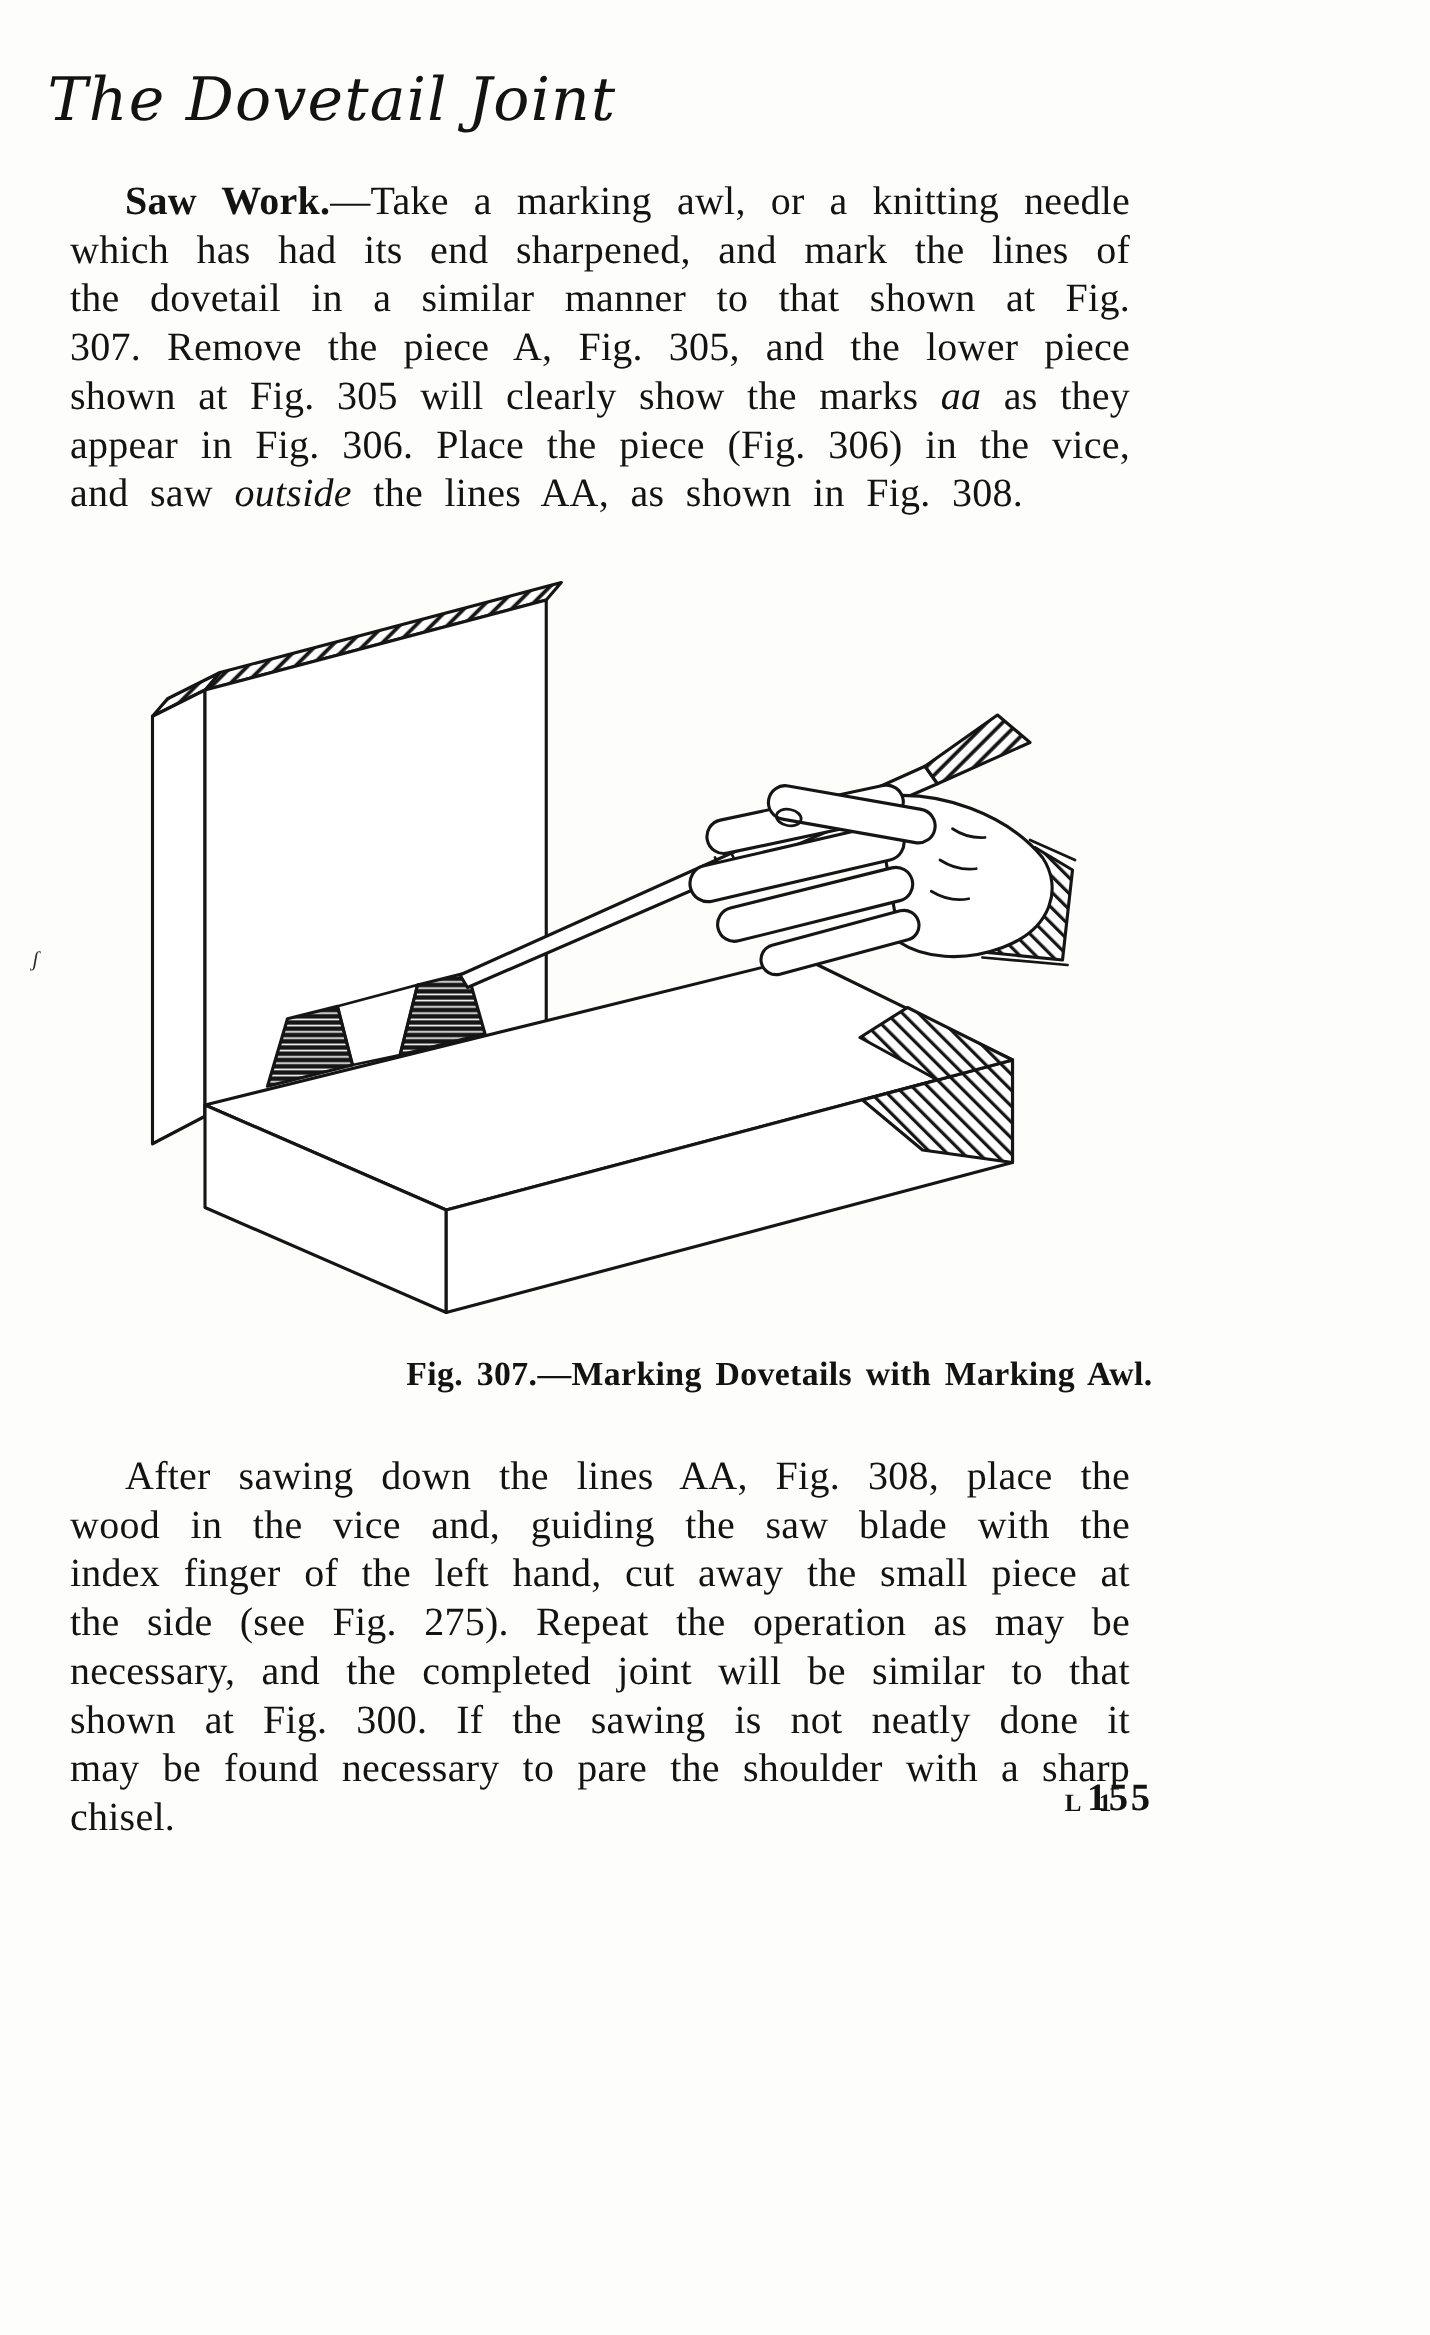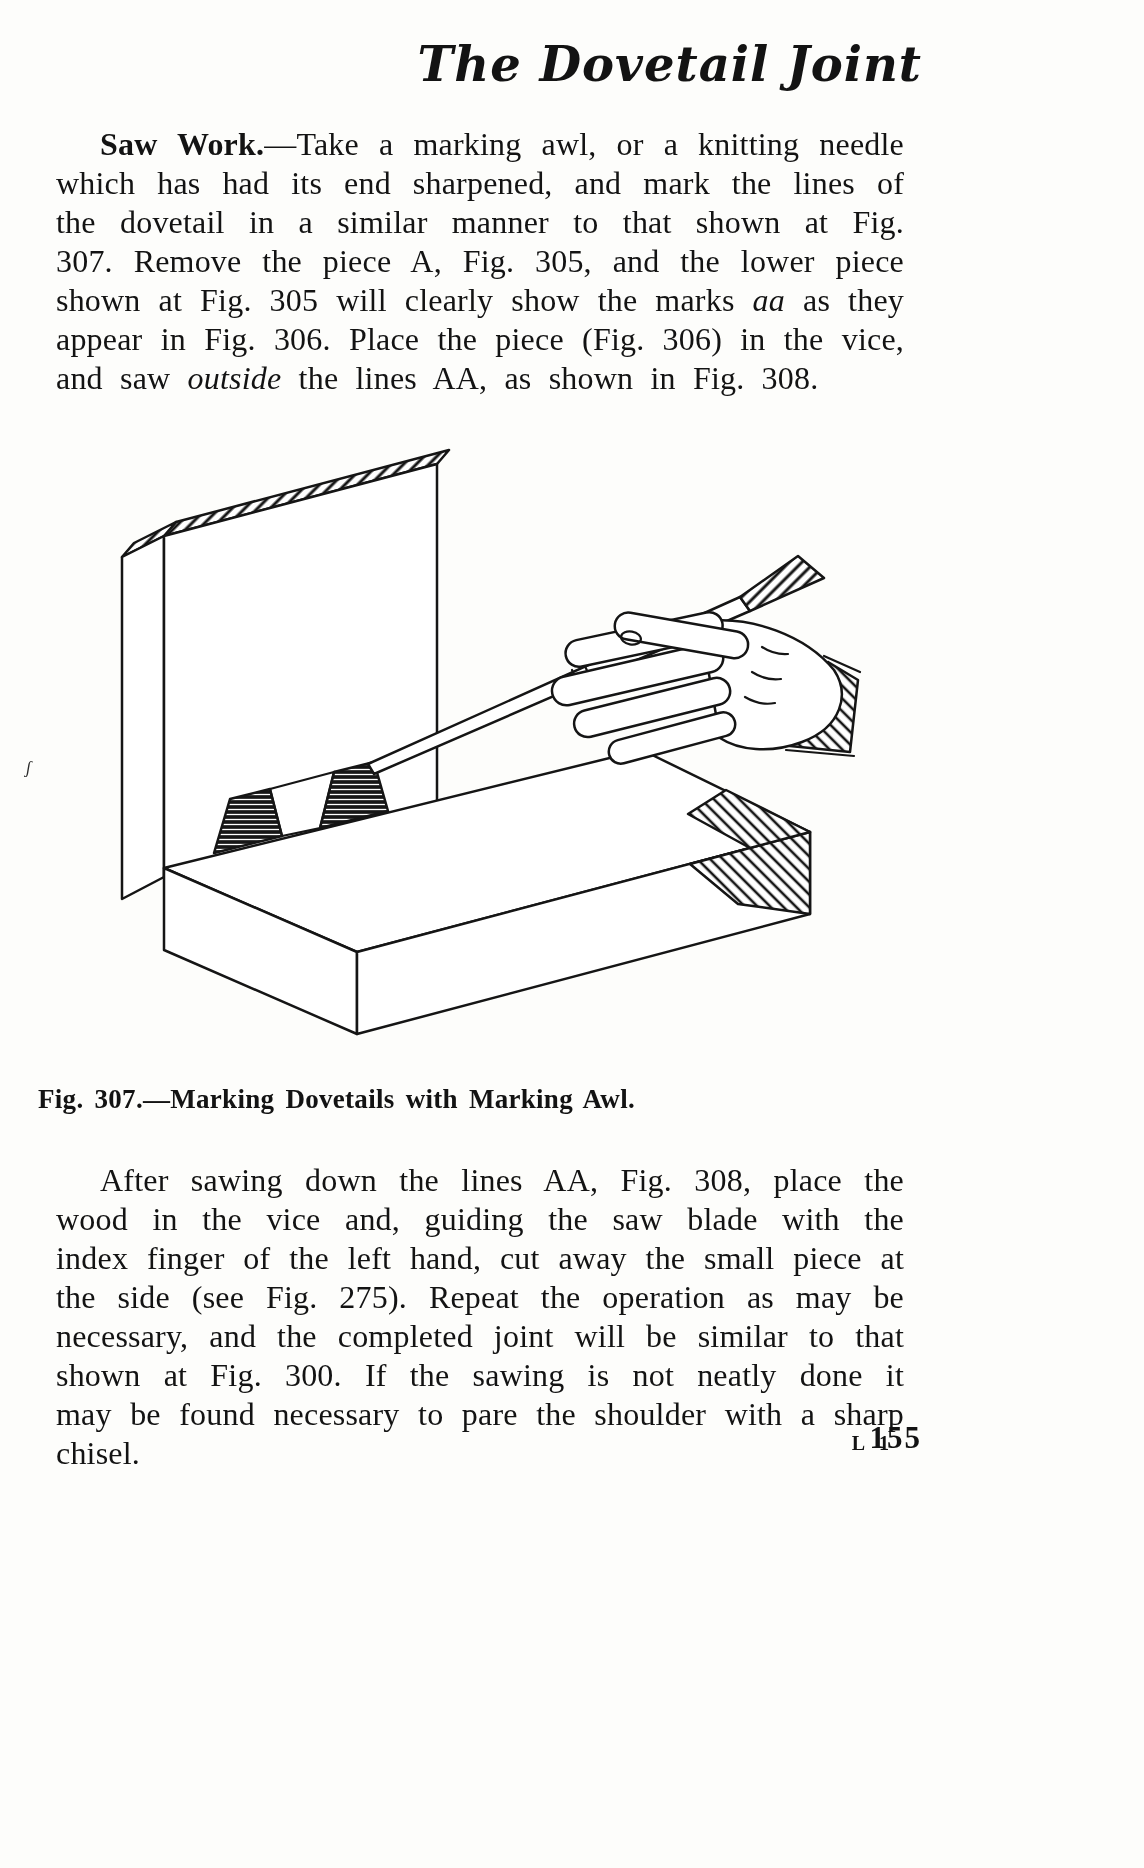--- a/index.html
+++ b/index.html
@@ -6,37 +6,37 @@
   .page{
     width:1144px;height:1868px;
     background:#fdfdfb;color:#131313;
     font-family:"Liberation Serif","DejaVu Serif",serif;
     position:relative;box-sizing:border-box;
     padding:34px 222px 0 38px;
     overflow:hidden;
   }
   .title{
     font-family:"DejaVu Serif","Liberation Serif",serif;
-    font-style:italic;font-weight:700;
+    font-style:italic;font-weight:400;
     font-size:48px;line-height:1.1;
-    text-align:right;margin:4px 0 34px 0;
+    text-align:left;margin:20px 0 34px 0;
     letter-spacing:1px;
   }
   p.body{
     font-size:32px;line-height:39px;
     text-align:justify;margin:18px;
     text-indent:44px;word-spacing:9px;letter-spacing:0.2px;
   }
   .lead{font-weight:700;}
   .it{font-style:italic;}
   .figure{margin:34px 0 0 64px;width:760px;}
   .figure svg{display:block;}
   .caption{
-    text-align:left;font-size:27px;font-weight:700;
-    margin-top:32px;letter-spacing:0.3px;word-spacing:4px;
+    text-align:right;font-size:27px;font-weight:700;
+    margin-top:16px;letter-spacing:0.3px;word-spacing:4px;
   }
   .para2{margin-top:46px !important;font-family:Liberation Serif, serif;}
   .footer{
     position:absolute;top:1420px;left:38px;width:884px;
     text-align:right;font-size:31px;font-weight:600;letter-spacing:2px;
   }
   .signature{
     position:absolute;right:28px;top:12px;
     font-size:20px;font-weight:700;letter-spacing:5px;
   }

